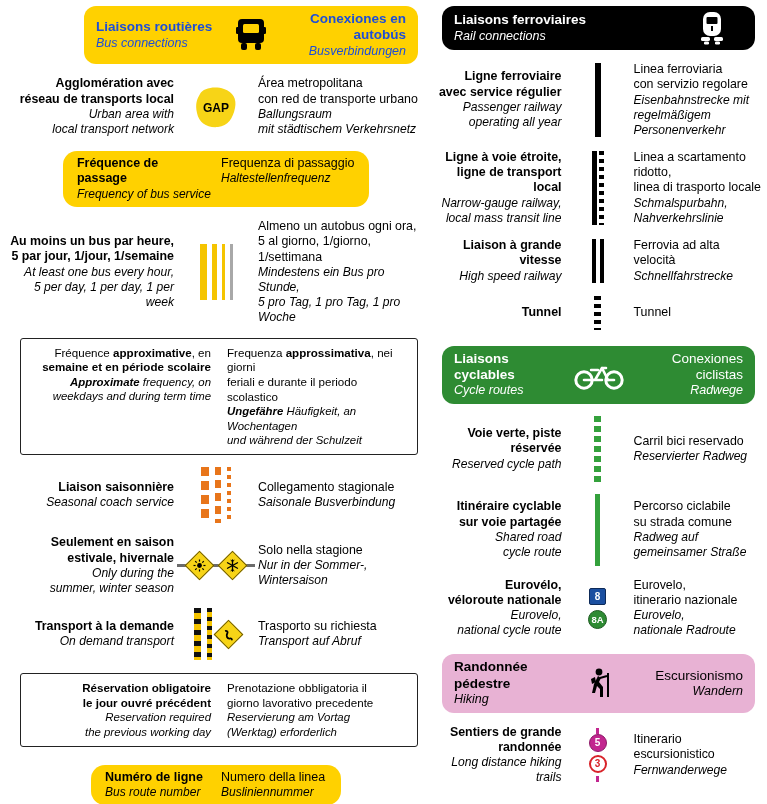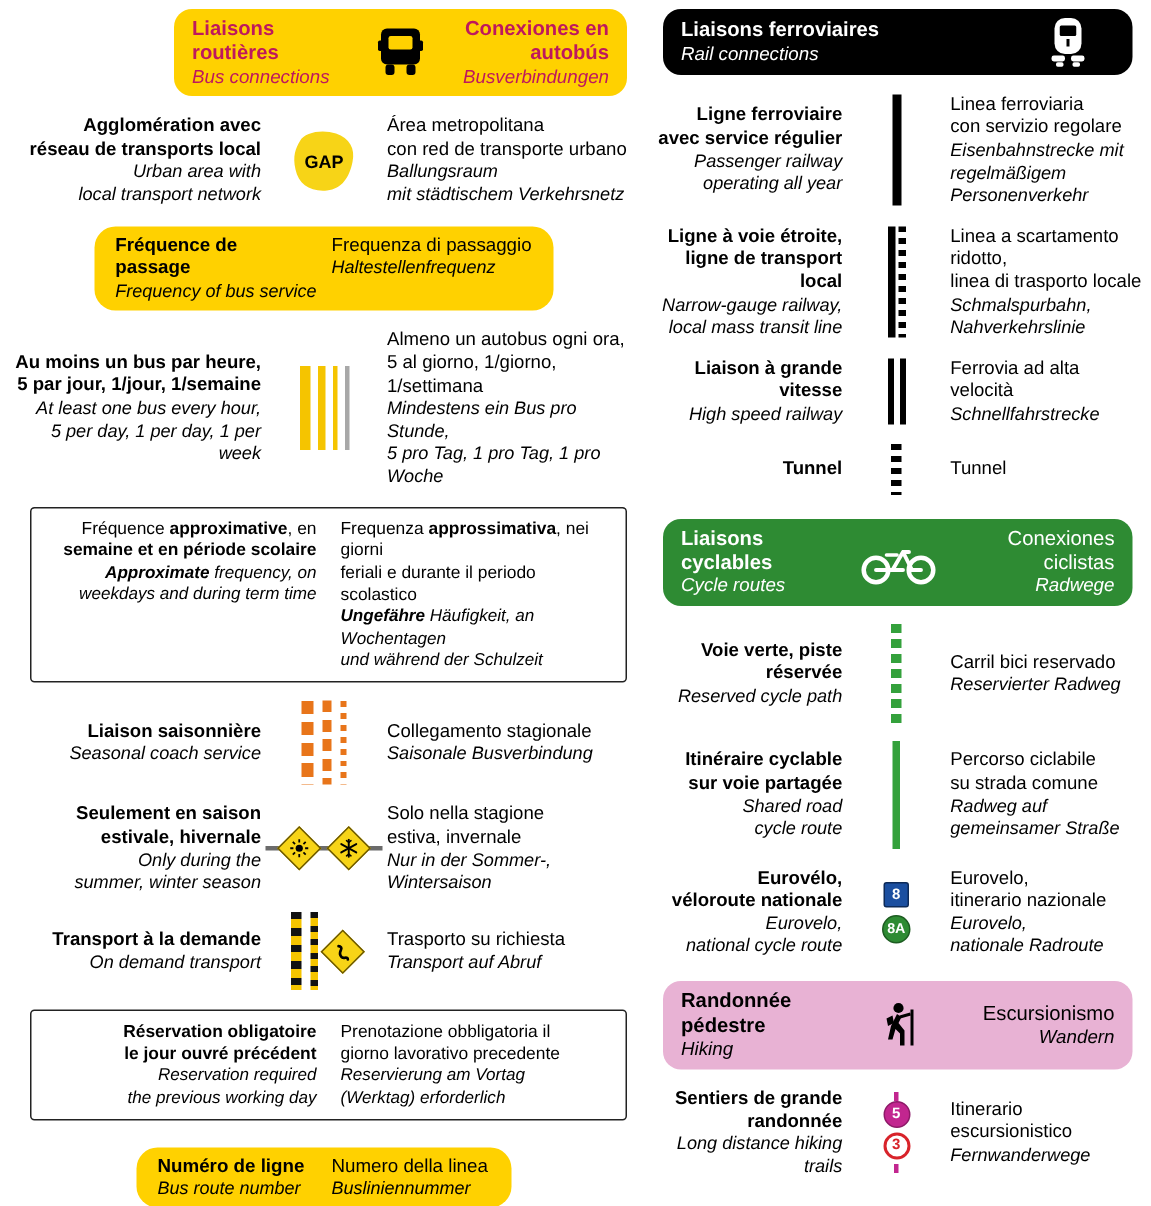--- a/index.html
+++ b/index.html
@@ -16,21 +16,21 @@
   .col-right { width: 335px; padding: 6px 6px 0 2px; }
 
   
   .banner {
     border-radius: 12px;
     display: flex; align-items: center;
     padding: 5px 12px;
     min-height: 42px;
     position: relative;
   }
-  .banner-bus   { background: #FFD100; color: #be185d; margin: 0 6px 0 108px; }
+  .banner-bus   { background: #FFD100; color: #1d4ed8; margin: 0 6px 0 76px; }
   .banner-rail  { background: #000000; color: #ffffff; margin: 0 6px 0 8px; }
   .banner-cycle { background: #2E8B33; color: #fff; margin: 0 6px 0 8px; }
   .banner-hike  { background: #E8B2D4; color: #000; margin: 0 6px 0 8px; }
 
   .banner-col { flex: 1 1 0; display: flex; flex-direction: column; line-height: 1.22; }
   .banner-col.l { align-items: flex-start; text-align: left; }
   .banner-col.r { align-items: flex-end; text-align: right; }
   .bn-main { font-weight: bold; font-size: 13.5px; }
   .bn-sub  { font-style: italic; font-size: 12.5px; }
   .banner-icon { width: 62px; display: flex; align-items: center; justify-content: center; }
@@ -311,21 +311,20 @@
                 <line x1="6.5" y1="10.4" x2="5.0" y2="11.6"></line>
                   <line x1="6.5" y1="10.4" x2="8.0" y2="11.6"></line>
               </g>
             </svg>
           </span>
           <span class="dia-link"></span>
         </div>
       </div>
       <div class="txt-r">
         <span class="t-reg">Solo nella stagione</span>
-        <span class="t-reg">estiva, invernale</span>
         <span class="gap-sm"></span>
         <span class="t-ital">Nur in der Sommer-,</span>
         <span class="t-ital">Wintersaison</span>
       </div>
     </div>
 
     <div class="row">
       <div class="txt-l">
         <span class="t-bold">Transport à la demande</span>
         <span class="t-ital">On demand transport</span>

